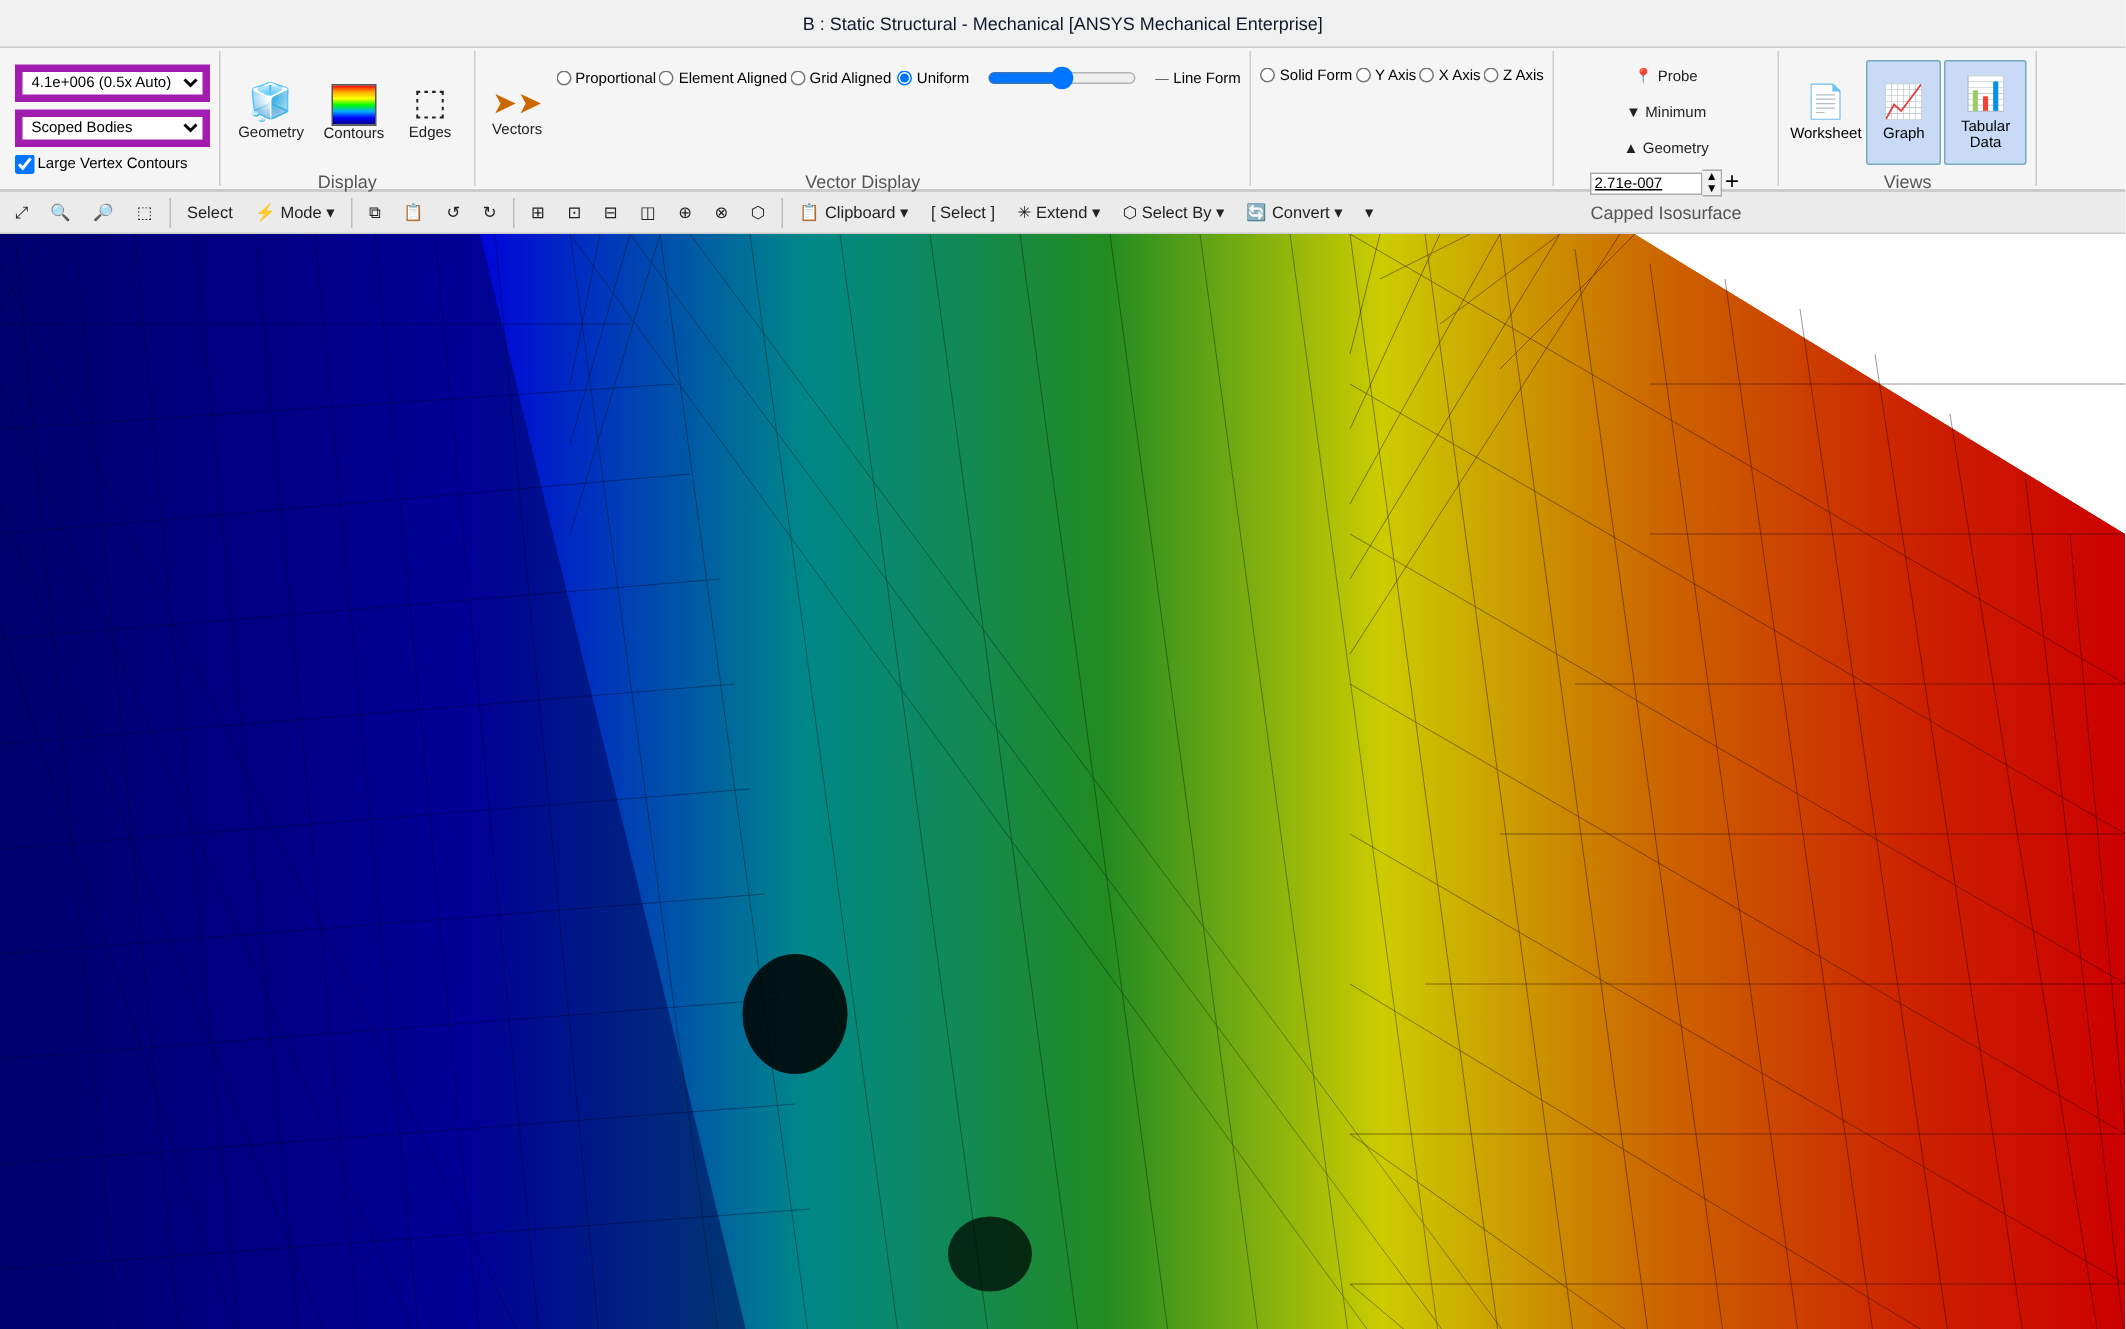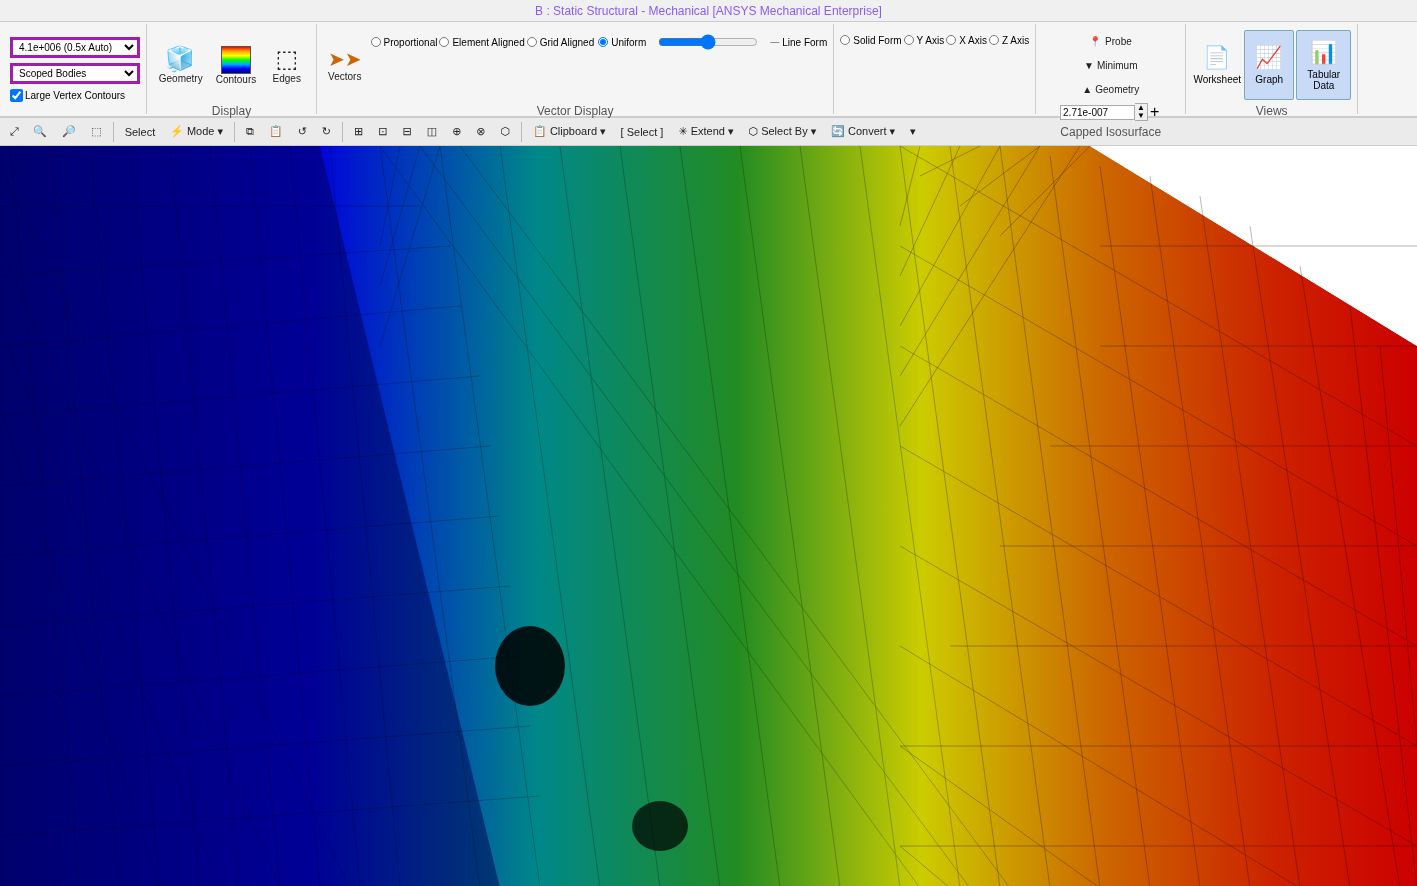--- a/index.html
+++ b/index.html
@@ -1,27 +1,27 @@
 <!DOCTYPE html>
 <html><head>
   <meta charset="utf-8">
   <style>
     * { box-sizing: border-box; margin: 0; padding: 0; }
     body { font-family: 'Segoe UI', Arial, sans-serif; font-size: 11px; background: #f0f0f0; overflow: hidden; width: 1417px; height: 886px; }
 
     
     #title-bar {
       width: 100%;
-      height: 22px;
+      height: 32px;
       background: #f0f0f0;
       display: flex;
       align-items: center;
       justify-content: center;
       font-size: 12px;
-      color: #8b5cf6;
+      color: #0f172a;
       border-bottom: 1px solid #ccc;
     }
 
     
     #ribbon {
       background: #f5f5f5;
       border-bottom: 2px solid #ccc;
       padding: 2px 4px;
       display: flex;
       flex-direction: column;
@@ -93,39 +93,40 @@
     .dropdown-row {
       display: flex;
       align-items: center;
       gap: 2px;
       margin-bottom: 2px;
     }
 
     select.ribbon-select {
       font-size: 10px;
       padding: 1px 2px;
-      border: 3px solid #a21caf;
+      border: 5px solid #a21caf;
       background: white;
       width: 130px;
     }
 
     .checkbox-label {
       display: flex;
       align-items: center;
       gap: 2px;
       font-size: 10px;
       cursor: pointer;
     }
 
     
     .ribbon-number-input {
       width: 80px;
       font-size: 10px;
       border: 1px solid #aaa;
       padding: 1px 3px;
+      text-decoration: underline;
     }
 
     
     #toolbar {
       height: 28px;
       background: #ebebeb;
       border-bottom: 1px solid #ccc;
       display: flex;
       align-items: center;
       padding: 0 4px;

